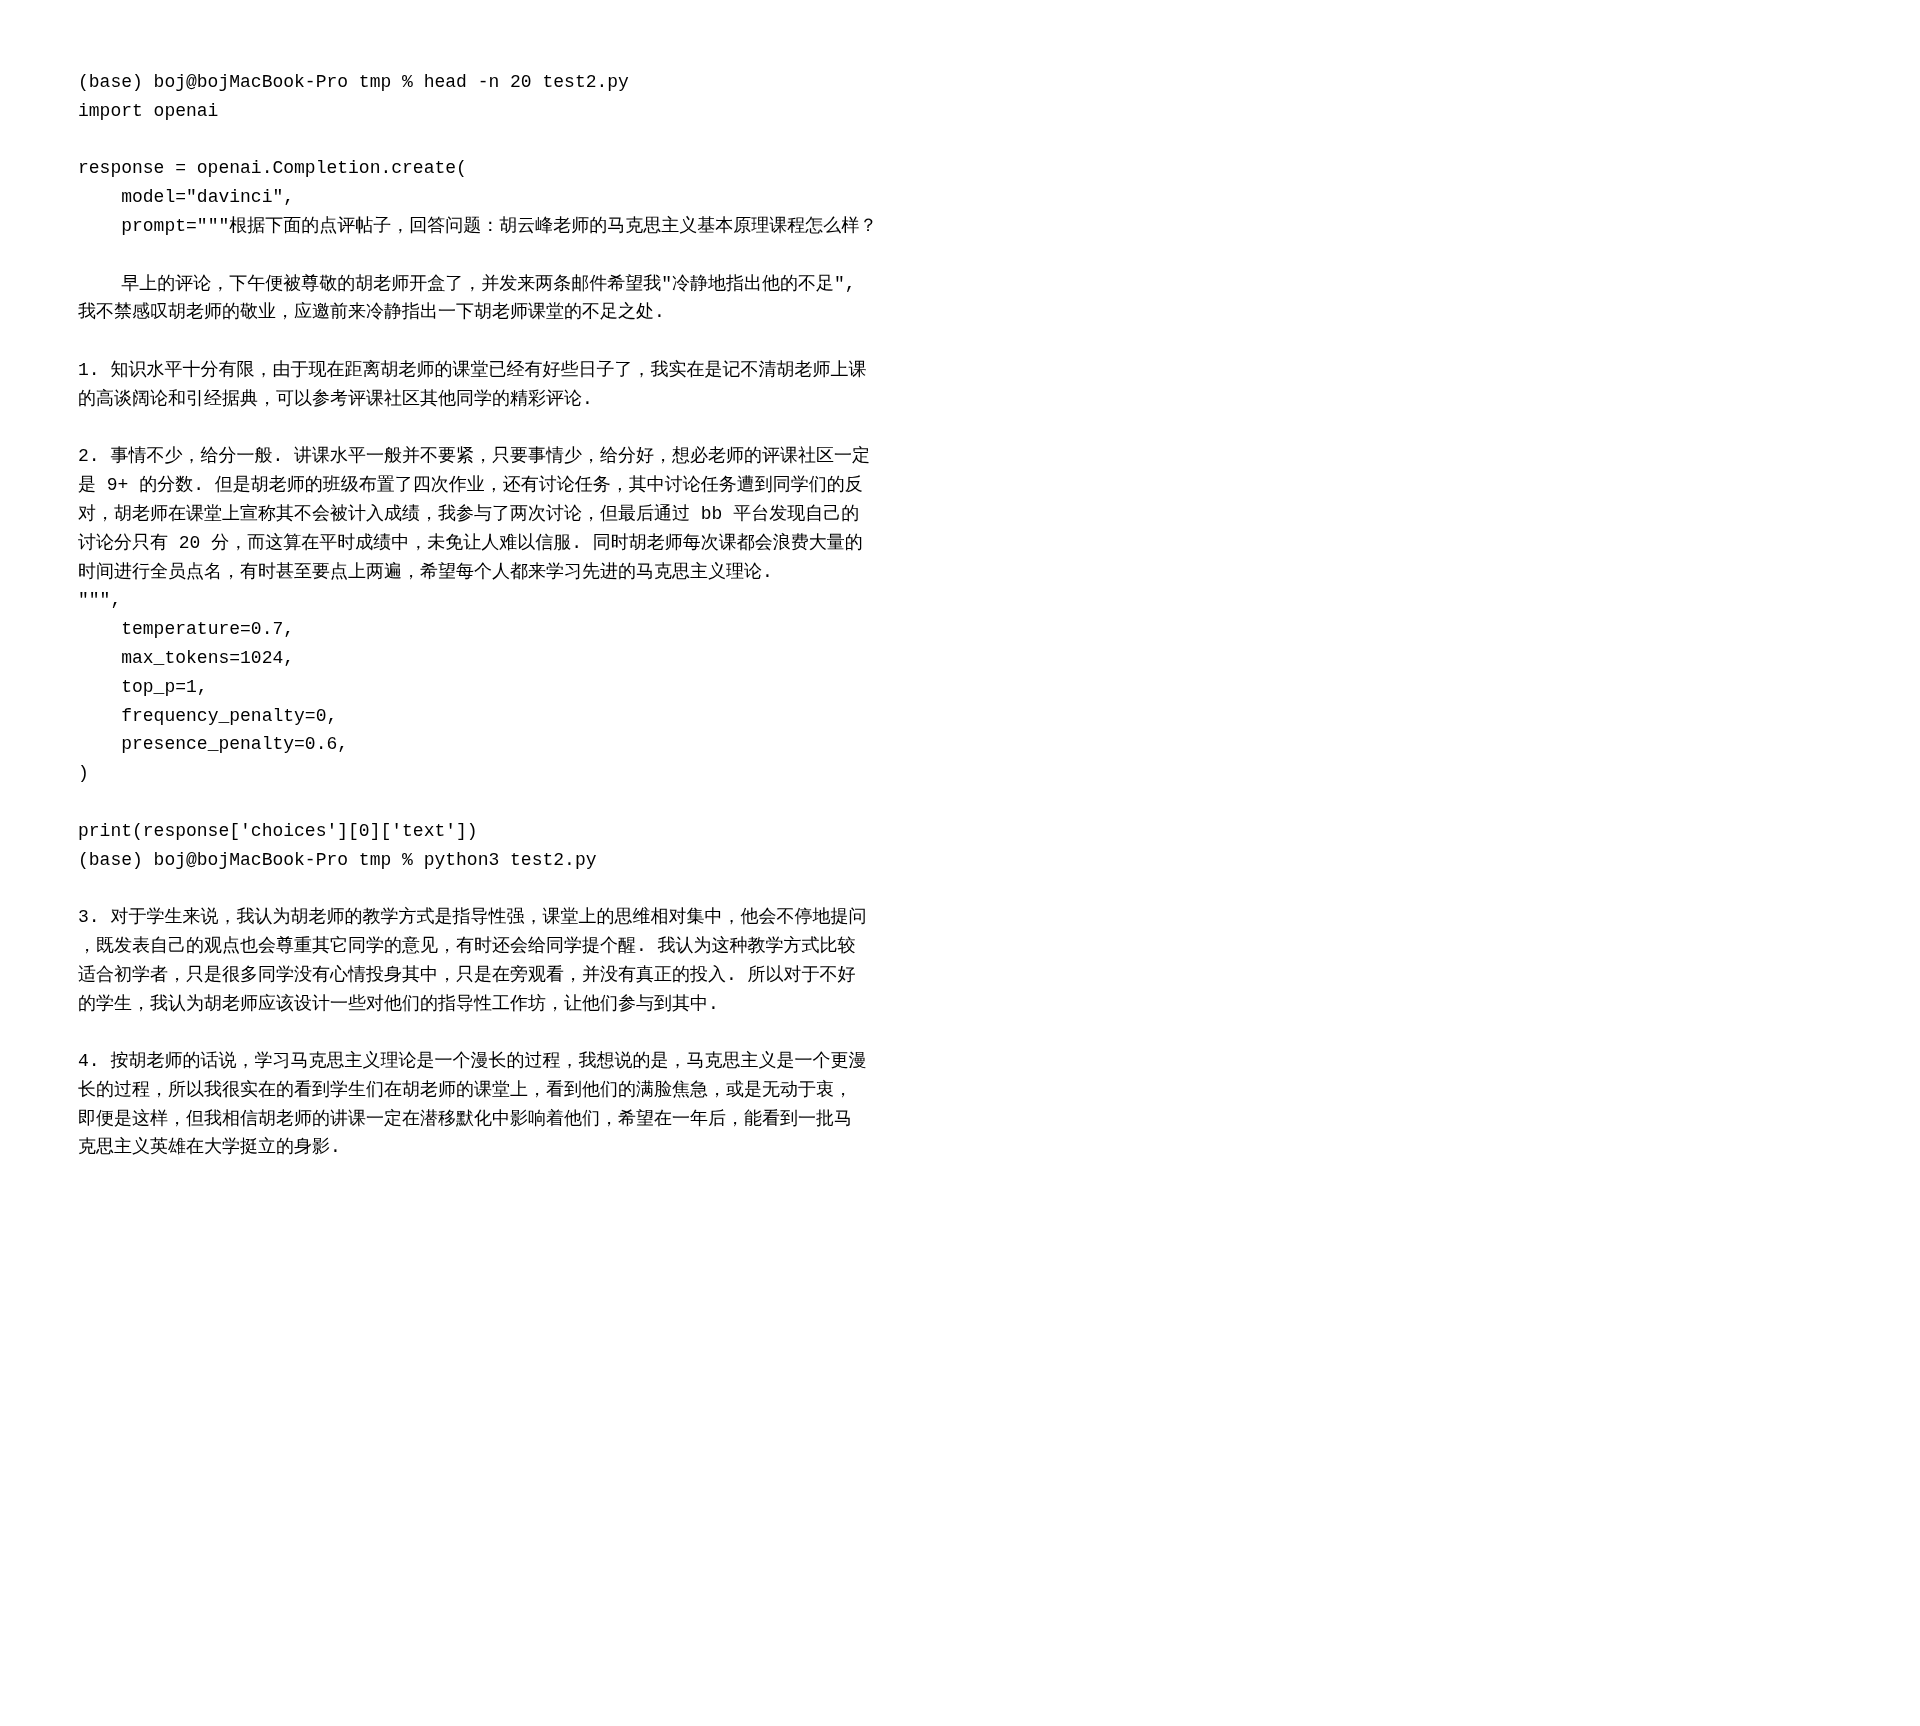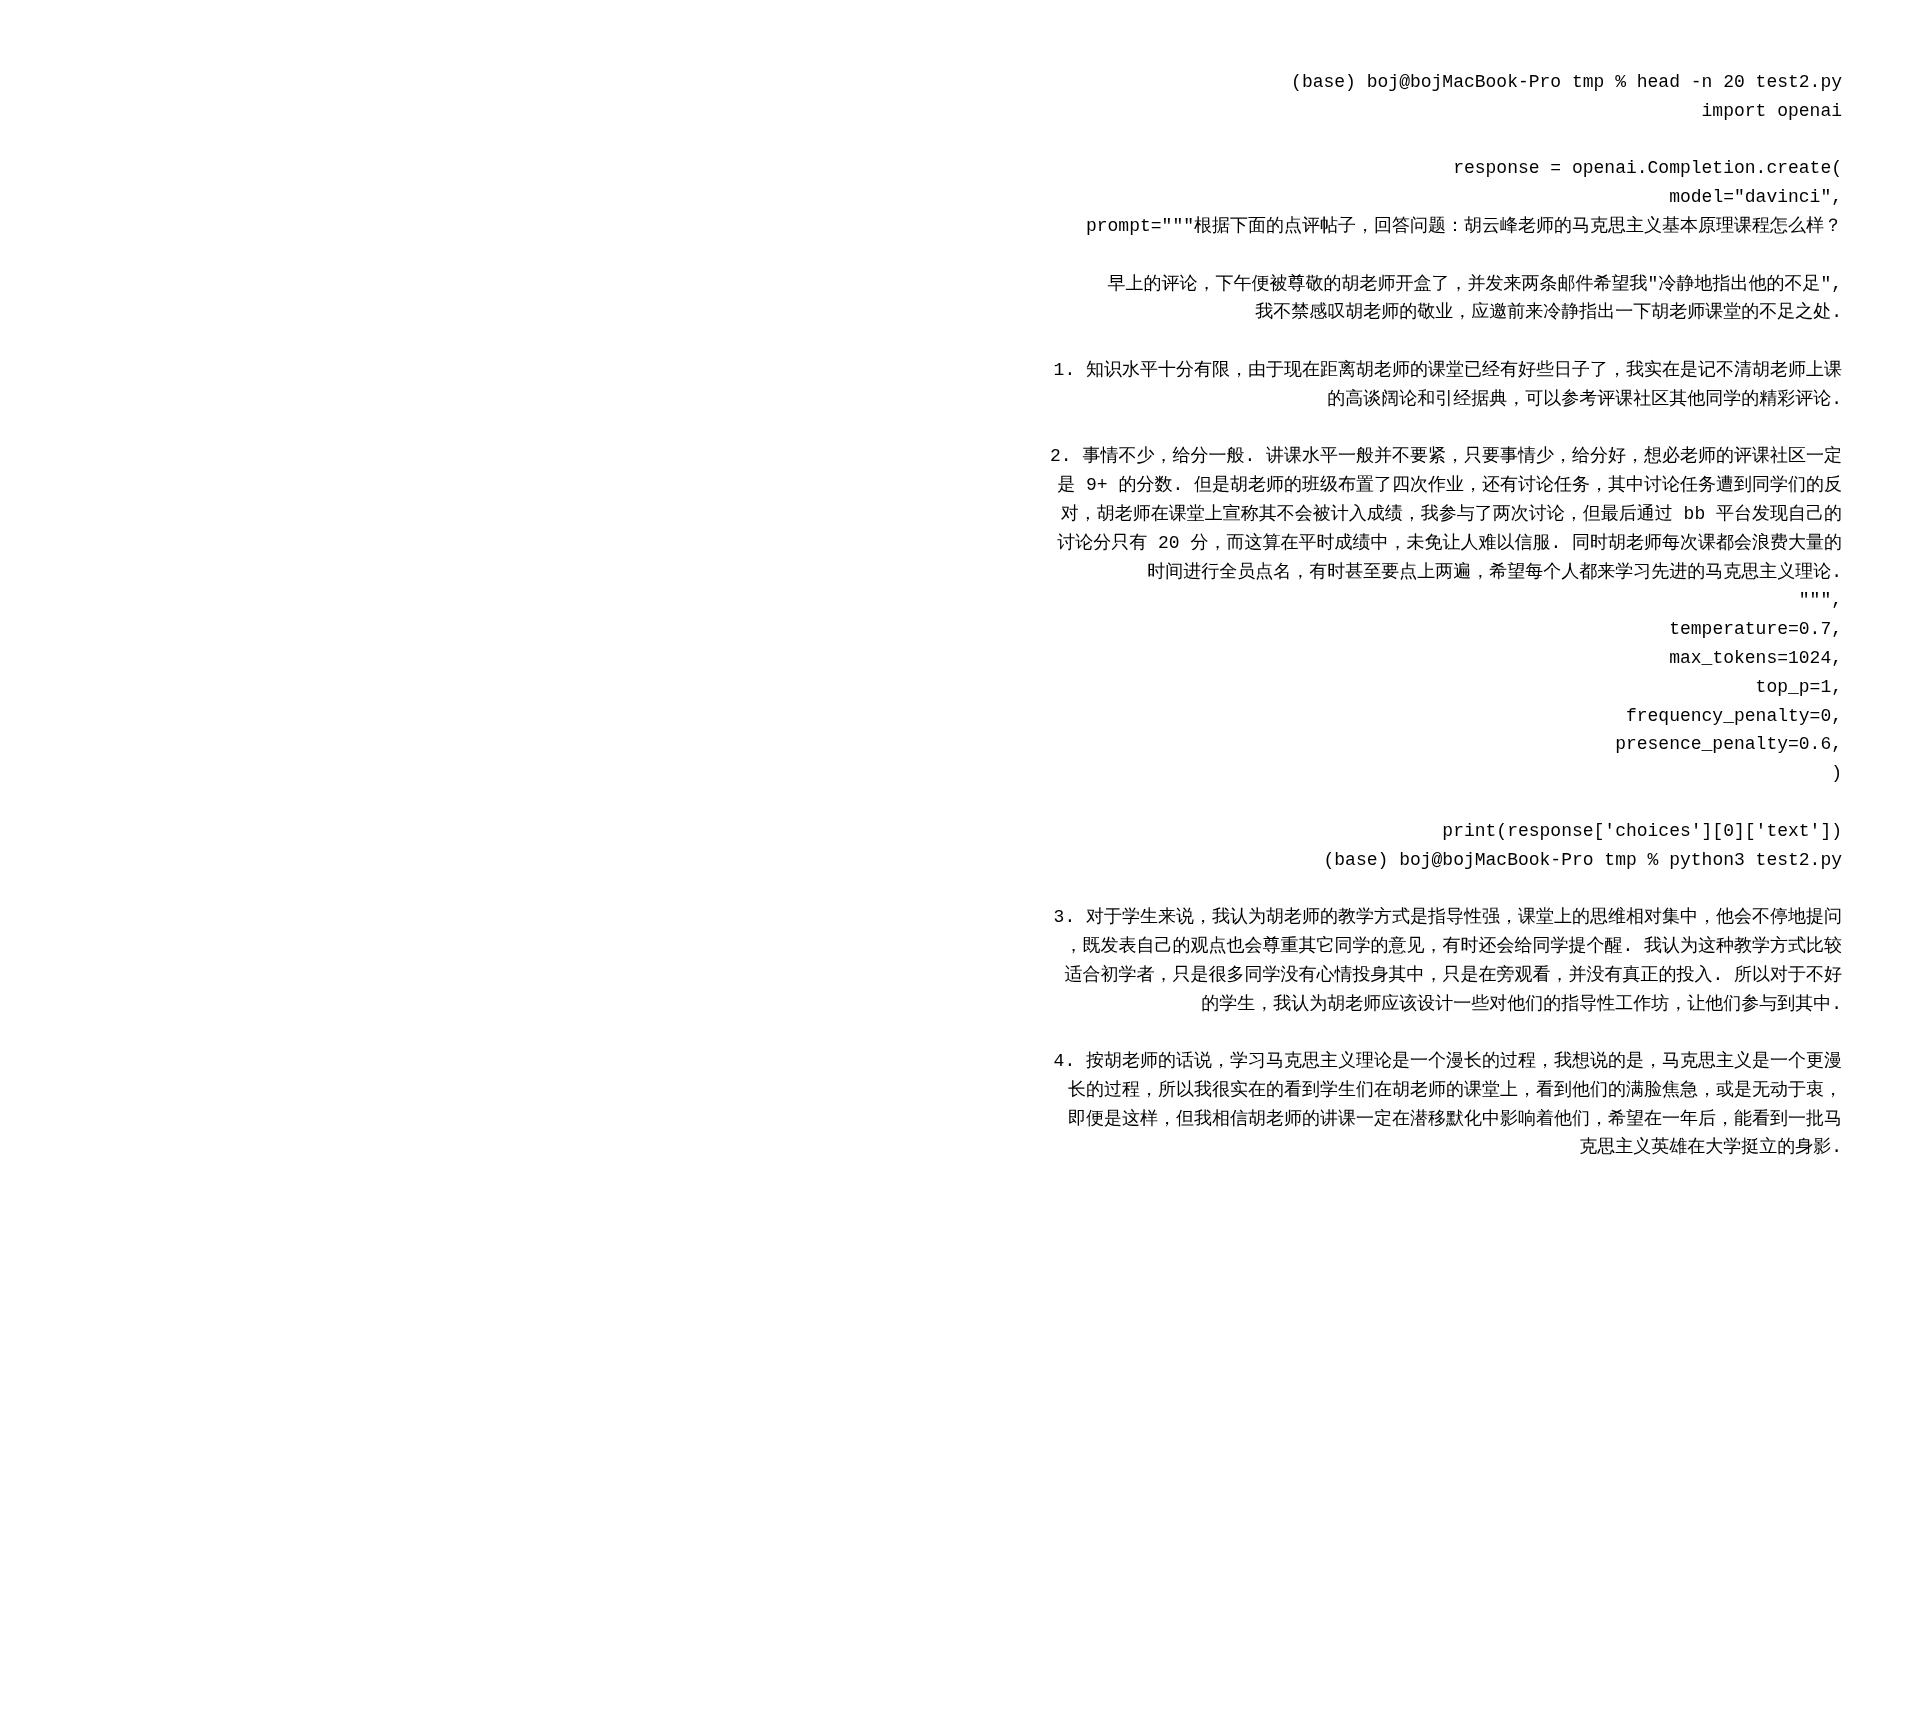--- a/index.html
+++ b/index.html
@@ -1,19 +1,18 @@
 <!DOCTYPE html>
 <html><head>
   <meta charset="utf-8">
   <style>
     * {
       margin: 16px;
       padding: 0;
       box-sizing: border-box;
-      text-align: right;
     }
     body {
       background-color: #ffffff;
       font-family: 'Courier New', Courier, monospace;
       font-size: 18px;
       line-height: 1.6;
       color: #000000;
       padding: 20px 30px;
     }
     .terminal-content {

